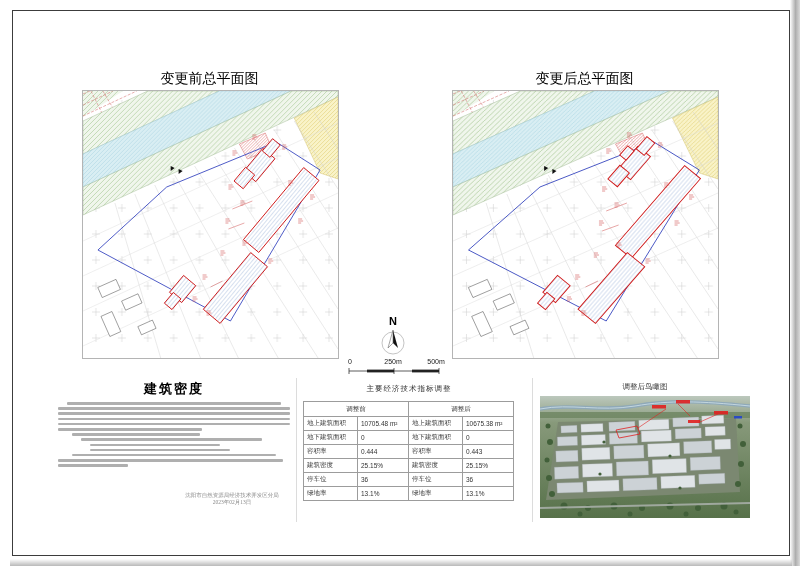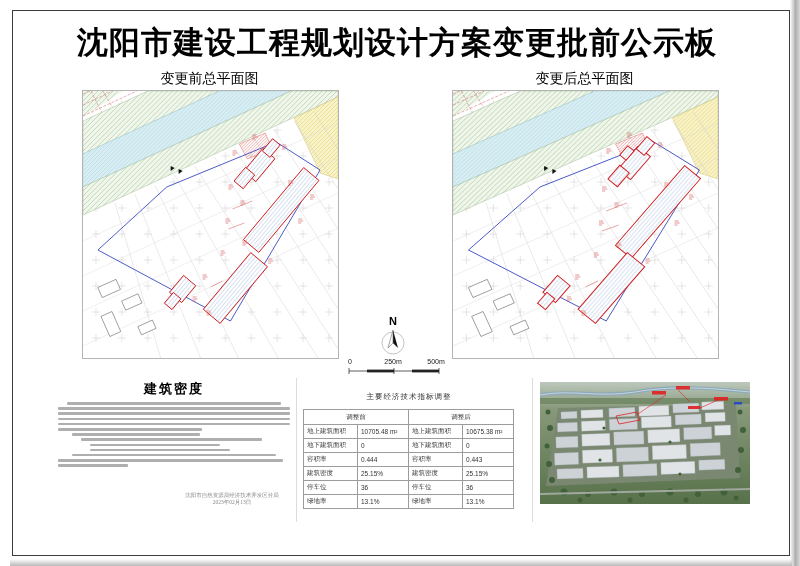--- a/index.html
+++ b/index.html
@@ -22,39 +22,38 @@
   .scalebar{position:absolute;left:348px;top:358px;width:92px;height:18px;
       font-family:"Liberation Sans",sans-serif;font-size:7px;color:#222;}
   .scalebar .lab{position:absolute;top:0;}
   .vline{position:absolute;top:378px;height:144px;border-left:1px solid #dcdcdc;}
   .notice{position:absolute;left:58px;top:380px;width:232px;height:140px;}
   .notice-title{text-align:center;font-size:13px;font-weight:bold;letter-spacing:2px;}
   .greeked{margin-top:4px;}
   .skel{height:2.6px;background:#949494;opacity:.75;margin-bottom:2.6px;border-radius:1px;}
   .stamp{position:absolute;left:118px;top:112px;width:112px;text-align:center;
       font-size:5.5px;line-height:7px;color:#8a8a8a;}
-  .indicators{position:absolute;left:303px;top:392px;width:212px;
+  .indicators{position:absolute;left:303px;top:384px;width:212px;
       font-family:"Liberation Sans",sans-serif;}
   .ind-title{text-align:center;font-size:7.5px;letter-spacing:1px;color:#333;margin-bottom:7px;}
   table.ind{width:210px;border-collapse:collapse;font-size:6.5px;color:#333;table-layout:fixed;}
   table.ind th,table.ind td{border:0.5px solid #9c9c9c;padding:2px 3px;height:9px;
       font-weight:normal;overflow:hidden;white-space:nowrap;}
   table.ind th{text-align:center;height:10px;}
   table.ind td{text-align:left;}
   .aerial{position:absolute;left:540px;top:382px;width:210px;}
   .aerial-title{text-align:center;font-size:7.5px;color:#333;margin-bottom:4px;}
   svg.photo{display:block;}
 </style>
 </head>
 <body>
 
 <div class="sheet">
   <div class="frame"></div>
 
-  <div class="main-title">沈阳市建设工程规划设计方案变更批前公示板</div>
 
   <div class="map-panel before">
     <div class="map-title">变更前总平面图</div>
     <svg class="map" width="255" height="267" viewBox="0 0 256 267" preserveAspectRatio="none">
       <defs>
         <pattern id="crosses" width="26" height="26" patternUnits="userSpaceOnUse">
           <path d="M13 9 V17 M9 13 H17" stroke="#cccccc" stroke-width="0.5"></path>
         </pattern>
         <pattern id="hGreen" width="5" height="5" patternUnits="userSpaceOnUse">
           <rect width="5" height="5" fill="#f0f6ec"></rect>
@@ -298,20 +297,21 @@
             <td>绿地率</td>
             <td>13.1%</td>
             <td>绿地率</td>
             <td>13.1%</td>
           </tr>
         </tbody>
     </table>
   </div>
 
   <div class="aerial">
+    <div class="aerial-title">调整后鸟瞰图</div>
     <svg class="photo" width="210" height="122" viewBox="0 0 210 122">
       <defs>
         <linearGradient id="gGround" x1="0" y1="0" x2="0" y2="1">
           <stop offset="0" stop-color="#bcc8bd"></stop>
             <stop offset="0.22" stop-color="#87997a"></stop>
           <stop offset="1" stop-color="#57714a"></stop>
         </linearGradient>
       </defs>
       <rect width="210" height="122" fill="url(#gGround)"></rect>
       <path d="M0 13 C30 7 60 16 95 10 S160 5 210 10" stroke="#8fa9b8" stroke-width="3.5" fill="none"></path>

